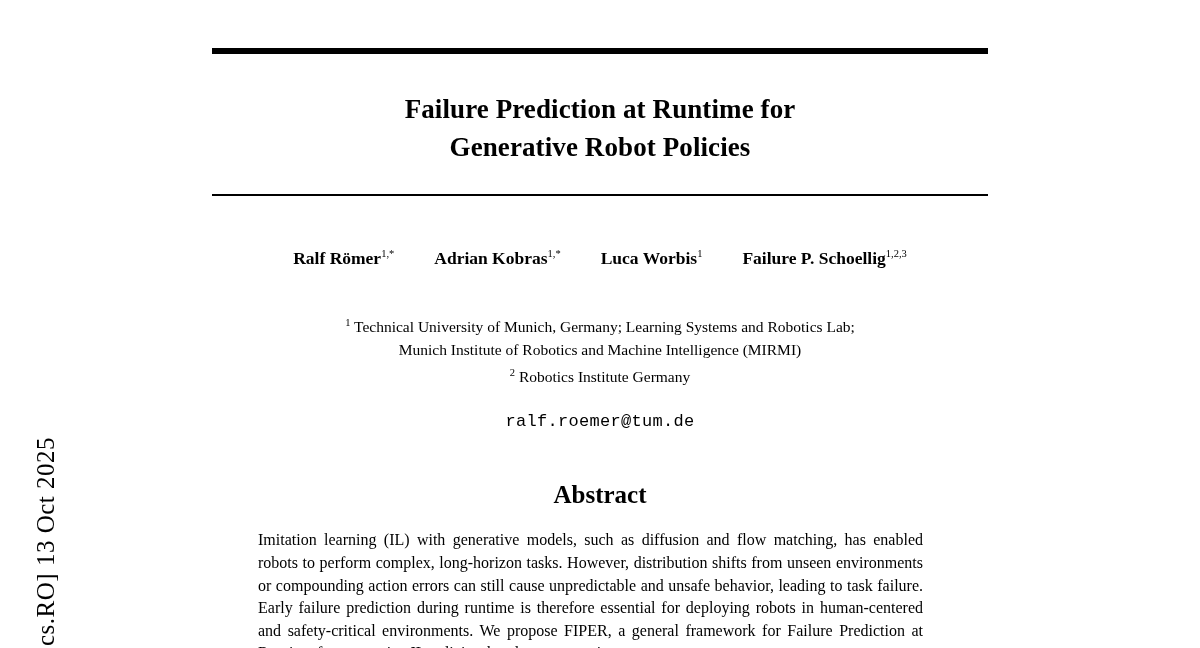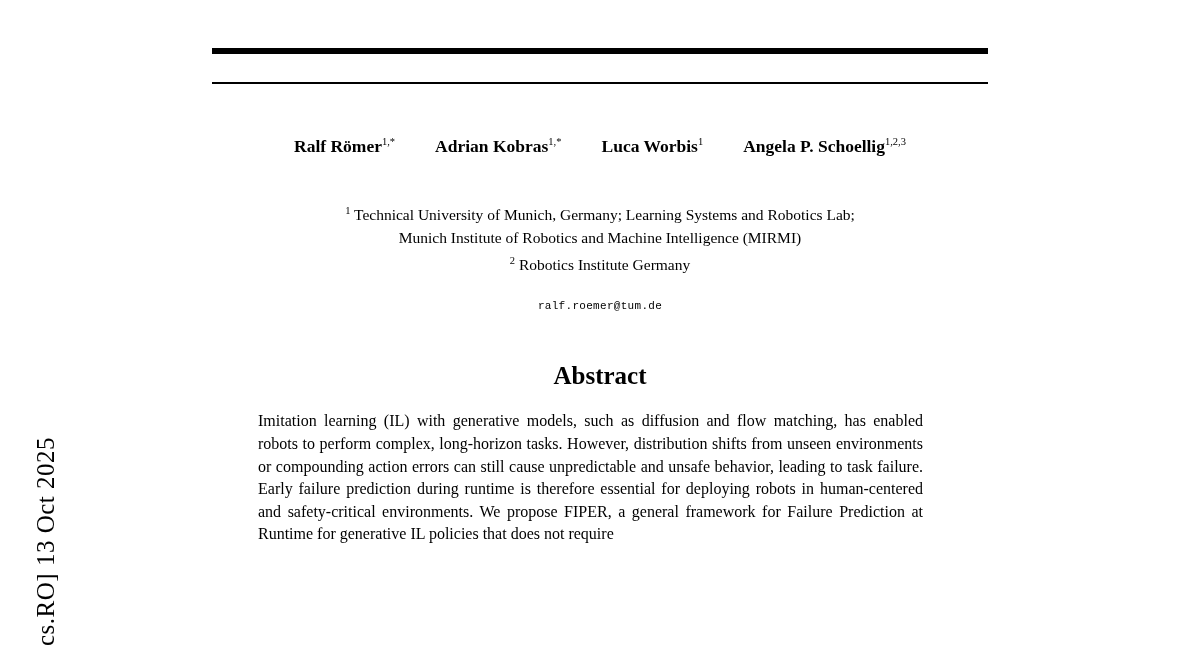--- a/index.html
+++ b/index.html
@@ -88,21 +88,21 @@
   }
   .aff-row-3 {
     display: flex;
     justify-content: center;
   }
 
   .email {
     margin-top: 24px;
     text-align: center;
     font-family: "Liberation Mono", monospace;
-    font-size: 11px;
+    font-size: 17px;
     letter-spacing: 0.3px;
   }
 
   .abstract-heading {
     margin-top: 50px;
     text-align: center;
     font-weight: bold;
     font-size: 25px;
   }
 
@@ -120,28 +120,32 @@
 </style>
 </head>
 <body>
 
 <div class="arxiv-stamp">cs.RO]  13 Oct 2025</div>
 
 <div class="page">
 
   <div class="rule-top"></div>
 
+  <div class="title">
+    <div>Failure Prediction at Runtime for</div>
+    <div>Generative Robot Policies</div>
+  </div>
 
   <div class="rule-bottom"></div>
 
   <div class="authors">
     <span class="author"><span>Ralf Römer</span><sup>1,*</sup></span>
     <span class="author"><span>Adrian Kobras</span><sup>1,*</sup></span>
     <span class="author"><span>Luca Worbis</span><sup>1</sup></span>
-    <span class="author"><span>Angela P. Schoellig</span><sup>1,2,3</sup></span>
+    <span class="author"><span>Failure P. Schoellig</span><sup>1,2,3</sup></span>
   </div>
 
   <div class="affiliations">
     <div><sup>1</sup> <span>Technical University of Munich, Germany; Learning Systems and Robotics Lab;</span></div>
     <div>Munich Institute of Robotics and Machine Intelligence (MIRMI)</div>
     <div class="aff-row-3">
       <span><sup>2</sup> <span>Robotics Institute Germany</span></span>
     </div>
   </div>
 

